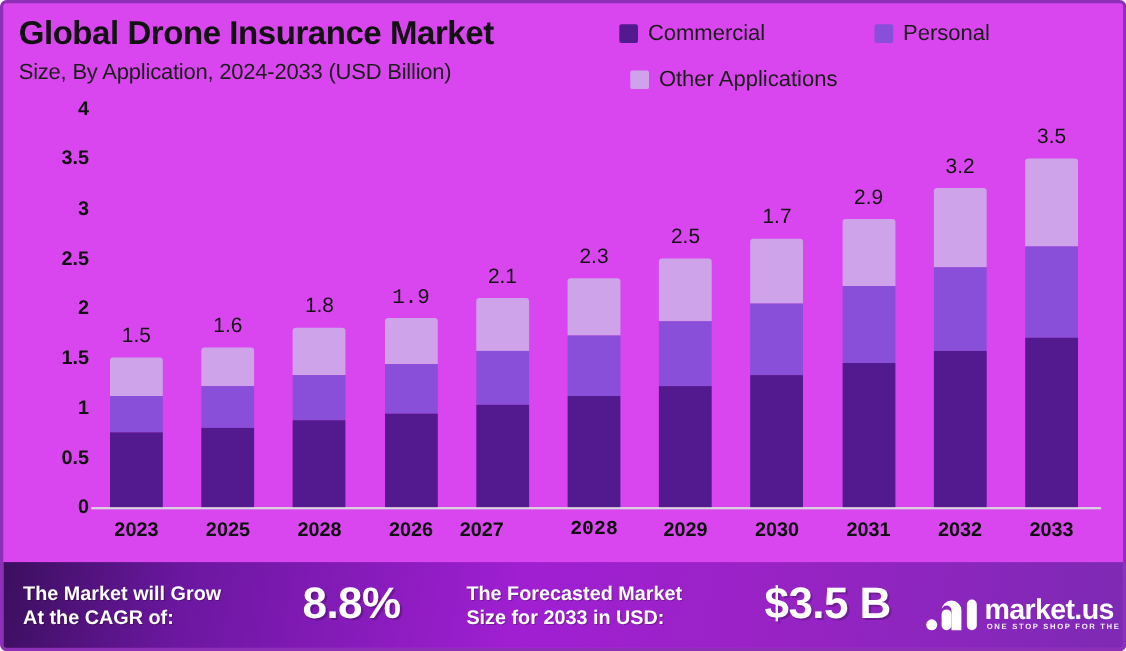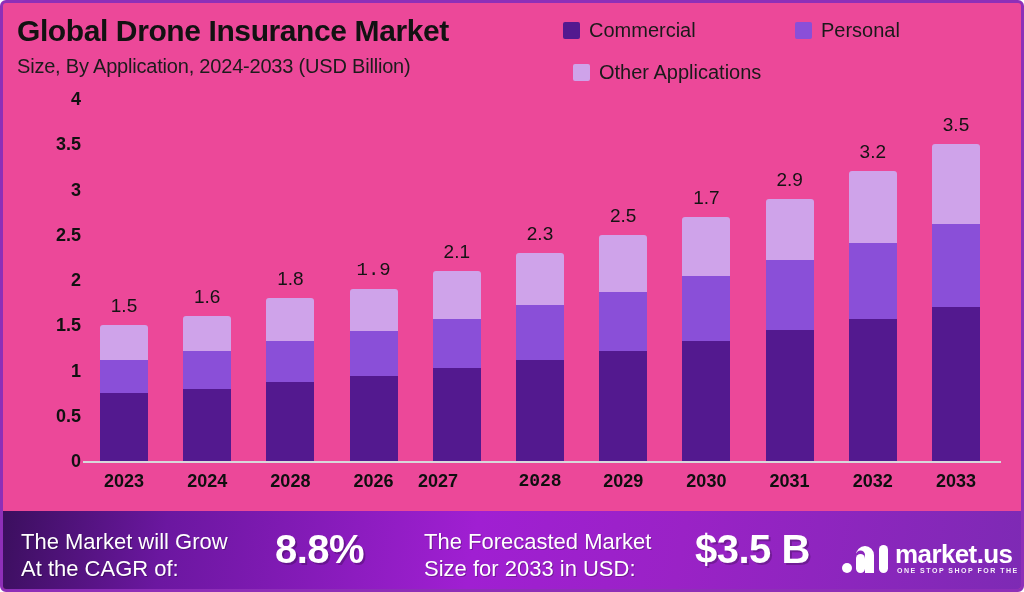--- a/index.html
+++ b/index.html
@@ -5,21 +5,21 @@
   * { box-sizing: border-box; margin: 0; padding: 0; }
   html, body {
     width: 1024px; height: 592px;
     font-family: "Liberation Sans", sans-serif;
     background: #ffffff;
     overflow: hidden;
   }
   #page {
     position: relative;
     width: 1024px; height: 592px;
-    background: #ec4899;
+    background: #d946ef;
     border: 3px solid #8e2fb8;
     border-radius: 6px;
     overflow: hidden;
   }
 
   
   #header { position: absolute; left: 0; top: 0; width: 1024px; height: 96px; }
   #title {
     position: absolute; left: 14px; top: 11px;
     font-size: 30px; font-weight: 800; color: #121212;
@@ -69,21 +69,21 @@
     font-size: 18px; font-weight: 700; color: #0f0f0f;
   }
 
   
   #banner {
     position: absolute; left: 0; bottom: 0; width: 1024px; height: 78px;
     background: linear-gradient(100deg, #3b0f5e 0%, #6b17a0 16%, #a01fd2 46%, #9a22c6 66%, #7d2ab4 100%);
     color: #ffffff;
   }
   .banner-caption {
-    position: absolute; font-size: 22px; font-weight: 400;
+    position: absolute; font-size: 18px; font-weight: 700;
     line-height: 1.22; white-space: nowrap;
     text-shadow: 1px 1px 0 rgba(0,0,0,0.25);
   }
   .banner-value {
     position: absolute; font-size: 40px; font-weight: 800;
     white-space: nowrap; letter-spacing: -0.5px;
     text-shadow: 2px 2px 0 rgba(0,0,0,0.22);
   }
   #cagr-caption { left: 18px;  top: 18px; }
   #cagr-value   { left: 272px; top: 16px; }
@@ -225,21 +225,21 @@
           <div class="bar-stack">
             <div class="seg seg-top" style="height: 79.64px; background: rgb(207, 163, 234);"></div>
             <div class="seg" style="height: 83.26px; background: rgb(138, 79, 216);"></div>
             <div class="seg" style="height: 153.85px; background: rgb(83, 25, 143);"></div>
           </div>
           <div class="bar-total" style="bottom: 324.75px;">3.5</div>
         </div>
       </div>
     <div id="xlabels">
         <div class="xtick" style="left: 1px;">2023</div>
-        <div class="xtick" style="left: 84.2px;">2024</div>
+        <div class="xtick" style="left: 84.2px;">2025</div>
         <div class="xtick" style="left: 167.4px;">2028</div>
         <div class="xtick" style="left: 250.6px;">2026</div>
         <div class="xtick" style="left: 315px;">2027</div>
         <div class="xtick" style="left: 417px; font-family: Liberation Mono, monospace;">2028</div>
         <div class="xtick" style="left: 500.2px;">2029</div>
         <div class="xtick" style="left: 583.4px;">2030</div>
         <div class="xtick" style="left: 666.6px;">2031</div>
         <div class="xtick" style="left: 749.8px;">2032</div>
         <div class="xtick" style="left: 833px;">2033</div>
       </div>

